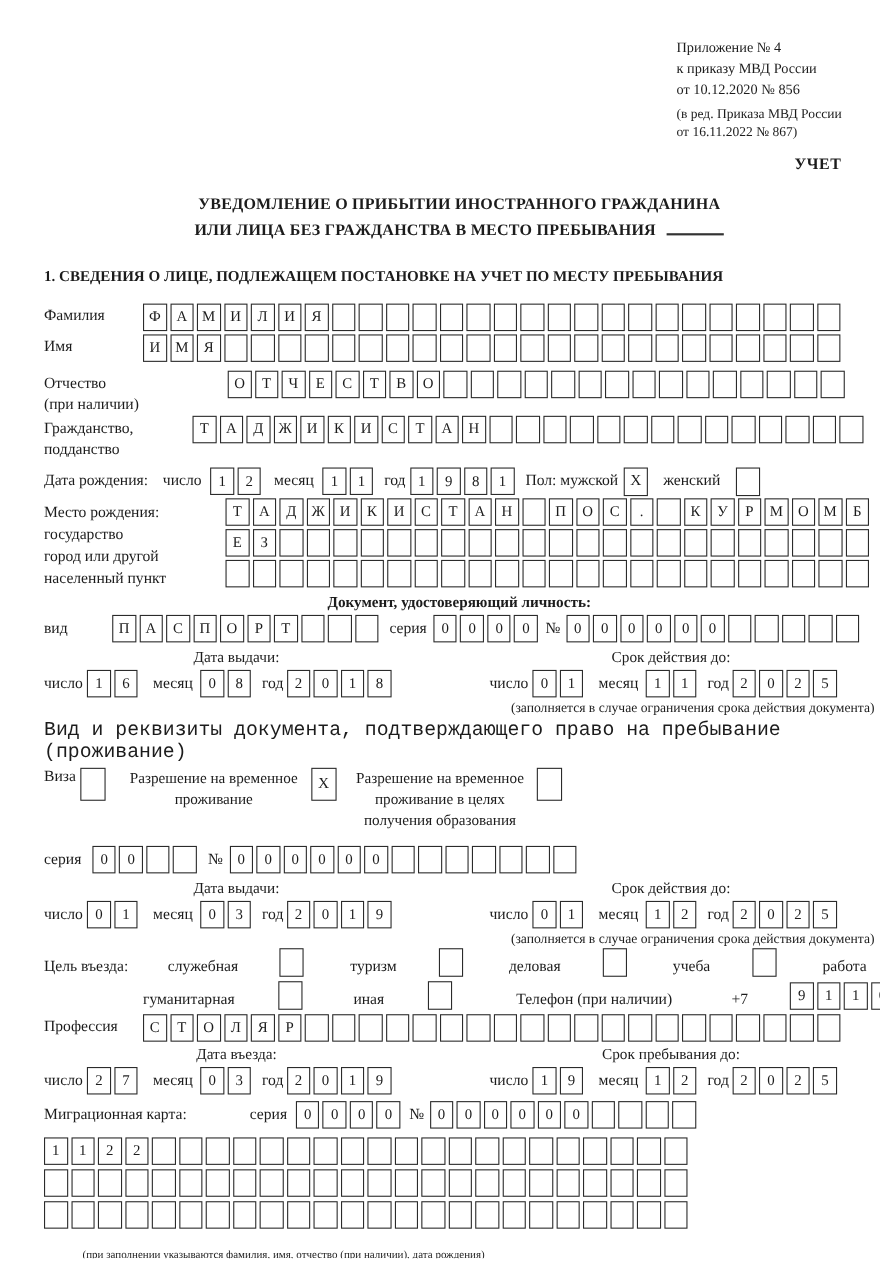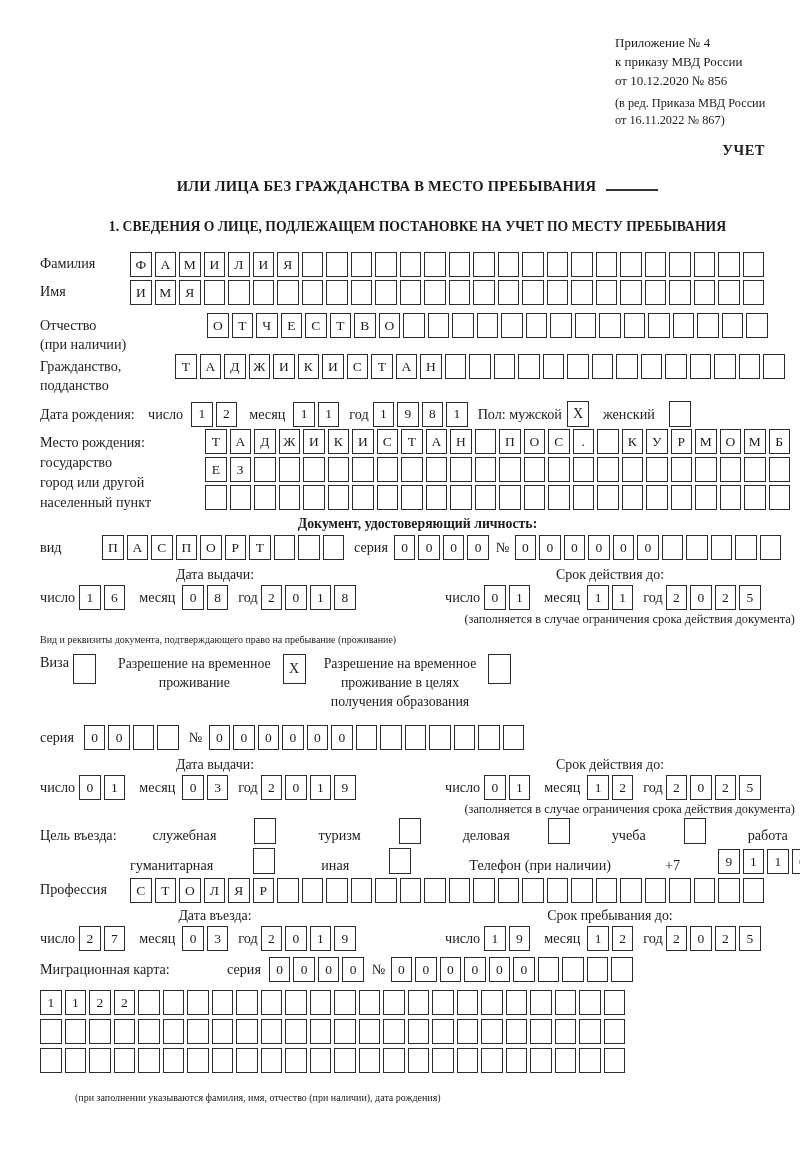--- a/index.html
+++ b/index.html
@@ -8,21 +8,21 @@
     width:800px; height:1144px; background:#fff; overflow:hidden;
     font-family:"Liberation Serif","DejaVu Serif",serif; color:#1c1c1c;
     padding:34px 5px 10px 40px; position:relative;
   }
   
   .hdr { width:195px; margin-left:575px; font-size:13px; line-height:1.45; }
   .hdr .ed { font-size:12.3px; line-height:1.38; margin-top:4px; }
   .form-label { font-weight:bold; font-size:14.5px; text-align:right; margin:14px 30px 0 0; letter-spacing:.5px; }
   .title { text-align:center; font-weight:bold; font-size:14.6px; line-height:1.62; margin-top:16px; letter-spacing:.2px; }
   .blank { display:inline-block; width:52px; border-bottom:2px solid #333; height:4px; margin-left:10px; }
-  .sec { text-align:center; font-weight:bold; font-size:13.7px; margin-top:20px; }
+  .sec { text-align:left; font-weight:bold; font-size:13.7px; margin-top:20px; }
   .content { margin-top:17px; }
 
   
   .frow { display:flex; align-items:flex-start; }
   .lbl { font-size:14.2px; padding-top:3px; flex:none; }
   .lbl .ln { line-height:19px; }
   .w90{width:90px;} .w167{width:167px;} .w135{width:135px;} .w165{width:165px;} .w150{width:150px;} .w157{width:157px;}
 
   .cells { display:inline-flex; gap:3px; flex:none; }
   .cell {
@@ -39,21 +39,21 @@
   .t { font-size:14.2px; flex:none; }
 
   
   .dates { display:flex; align-items:flex-start; }
   .dcol-l { width:350px; flex:none; }
   .dcol-r { margin-left:55px; width:330px; flex:none; }
   .dtitle { text-align:center; font-size:13.9px; line-height:17px; margin-bottom:2px; }
   .dline { display:flex; align-items:center; }
   .note { text-align:right; font-size:12.4px; line-height:14px; margin-top:2px; }
 
-  .resline { font-size:10px; line-height:20px; }
+  .resline { font-size:18px; line-height:20px;font-family:Liberation Mono, monospace; }
   .cbrow { display:flex; align-items:flex-start; margin-top:4px; }
   .cbitem { display:flex; align-items:flex-start; }
   .cbtext { font-size:13.8px; line-height:19px; text-align:center; }
   .purp { display:flex; align-items:flex-end;gap:32px; }
   .purp .t { font-size:14.2px; }
 
   .reps-note { font-size:10px; margin-top:19px; margin-left:35px; }
   .heading-doc { text-align:center; font-weight:bold; font-size:13.8px; line-height:19px; margin-bottom:2px; }
 </style>
 </head>
@@ -66,20 +66,21 @@
     <div>к приказу МВД России</div>
     <div>от 10.12.2020 № 856</div>
     <div class="ed">
       <div>(в ред. Приказа МВД России</div>
       <div>от 16.11.2022 № 867)</div>
     </div>
   </div>
   <div class="form-label">УЧЕТ</div>
 
   <div class="title">
+    <div>УВЕДОМЛЕНИЕ О ПРИБЫТИИ ИНОСТРАННОГО ГРАЖДАНИНА</div>
     <div>
       <span>ИЛИ ЛИЦА БЕЗ ГРАЖДАНСТВА В МЕСТО ПРЕБЫВАНИЯ</span><span class="blank"></span>
     </div>
   </div>
 
   <div class="sec">1. СВЕДЕНИЯ О ЛИЦЕ, ПОДЛЕЖАЩЕМ ПОСТАНОВКЕ НА УЧЕТ ПО МЕСТУ ПРЕБЫВАНИЯ</div>
 
   <div class="content">
 
     <div class="frow" style="margin-bottom:3px;">

